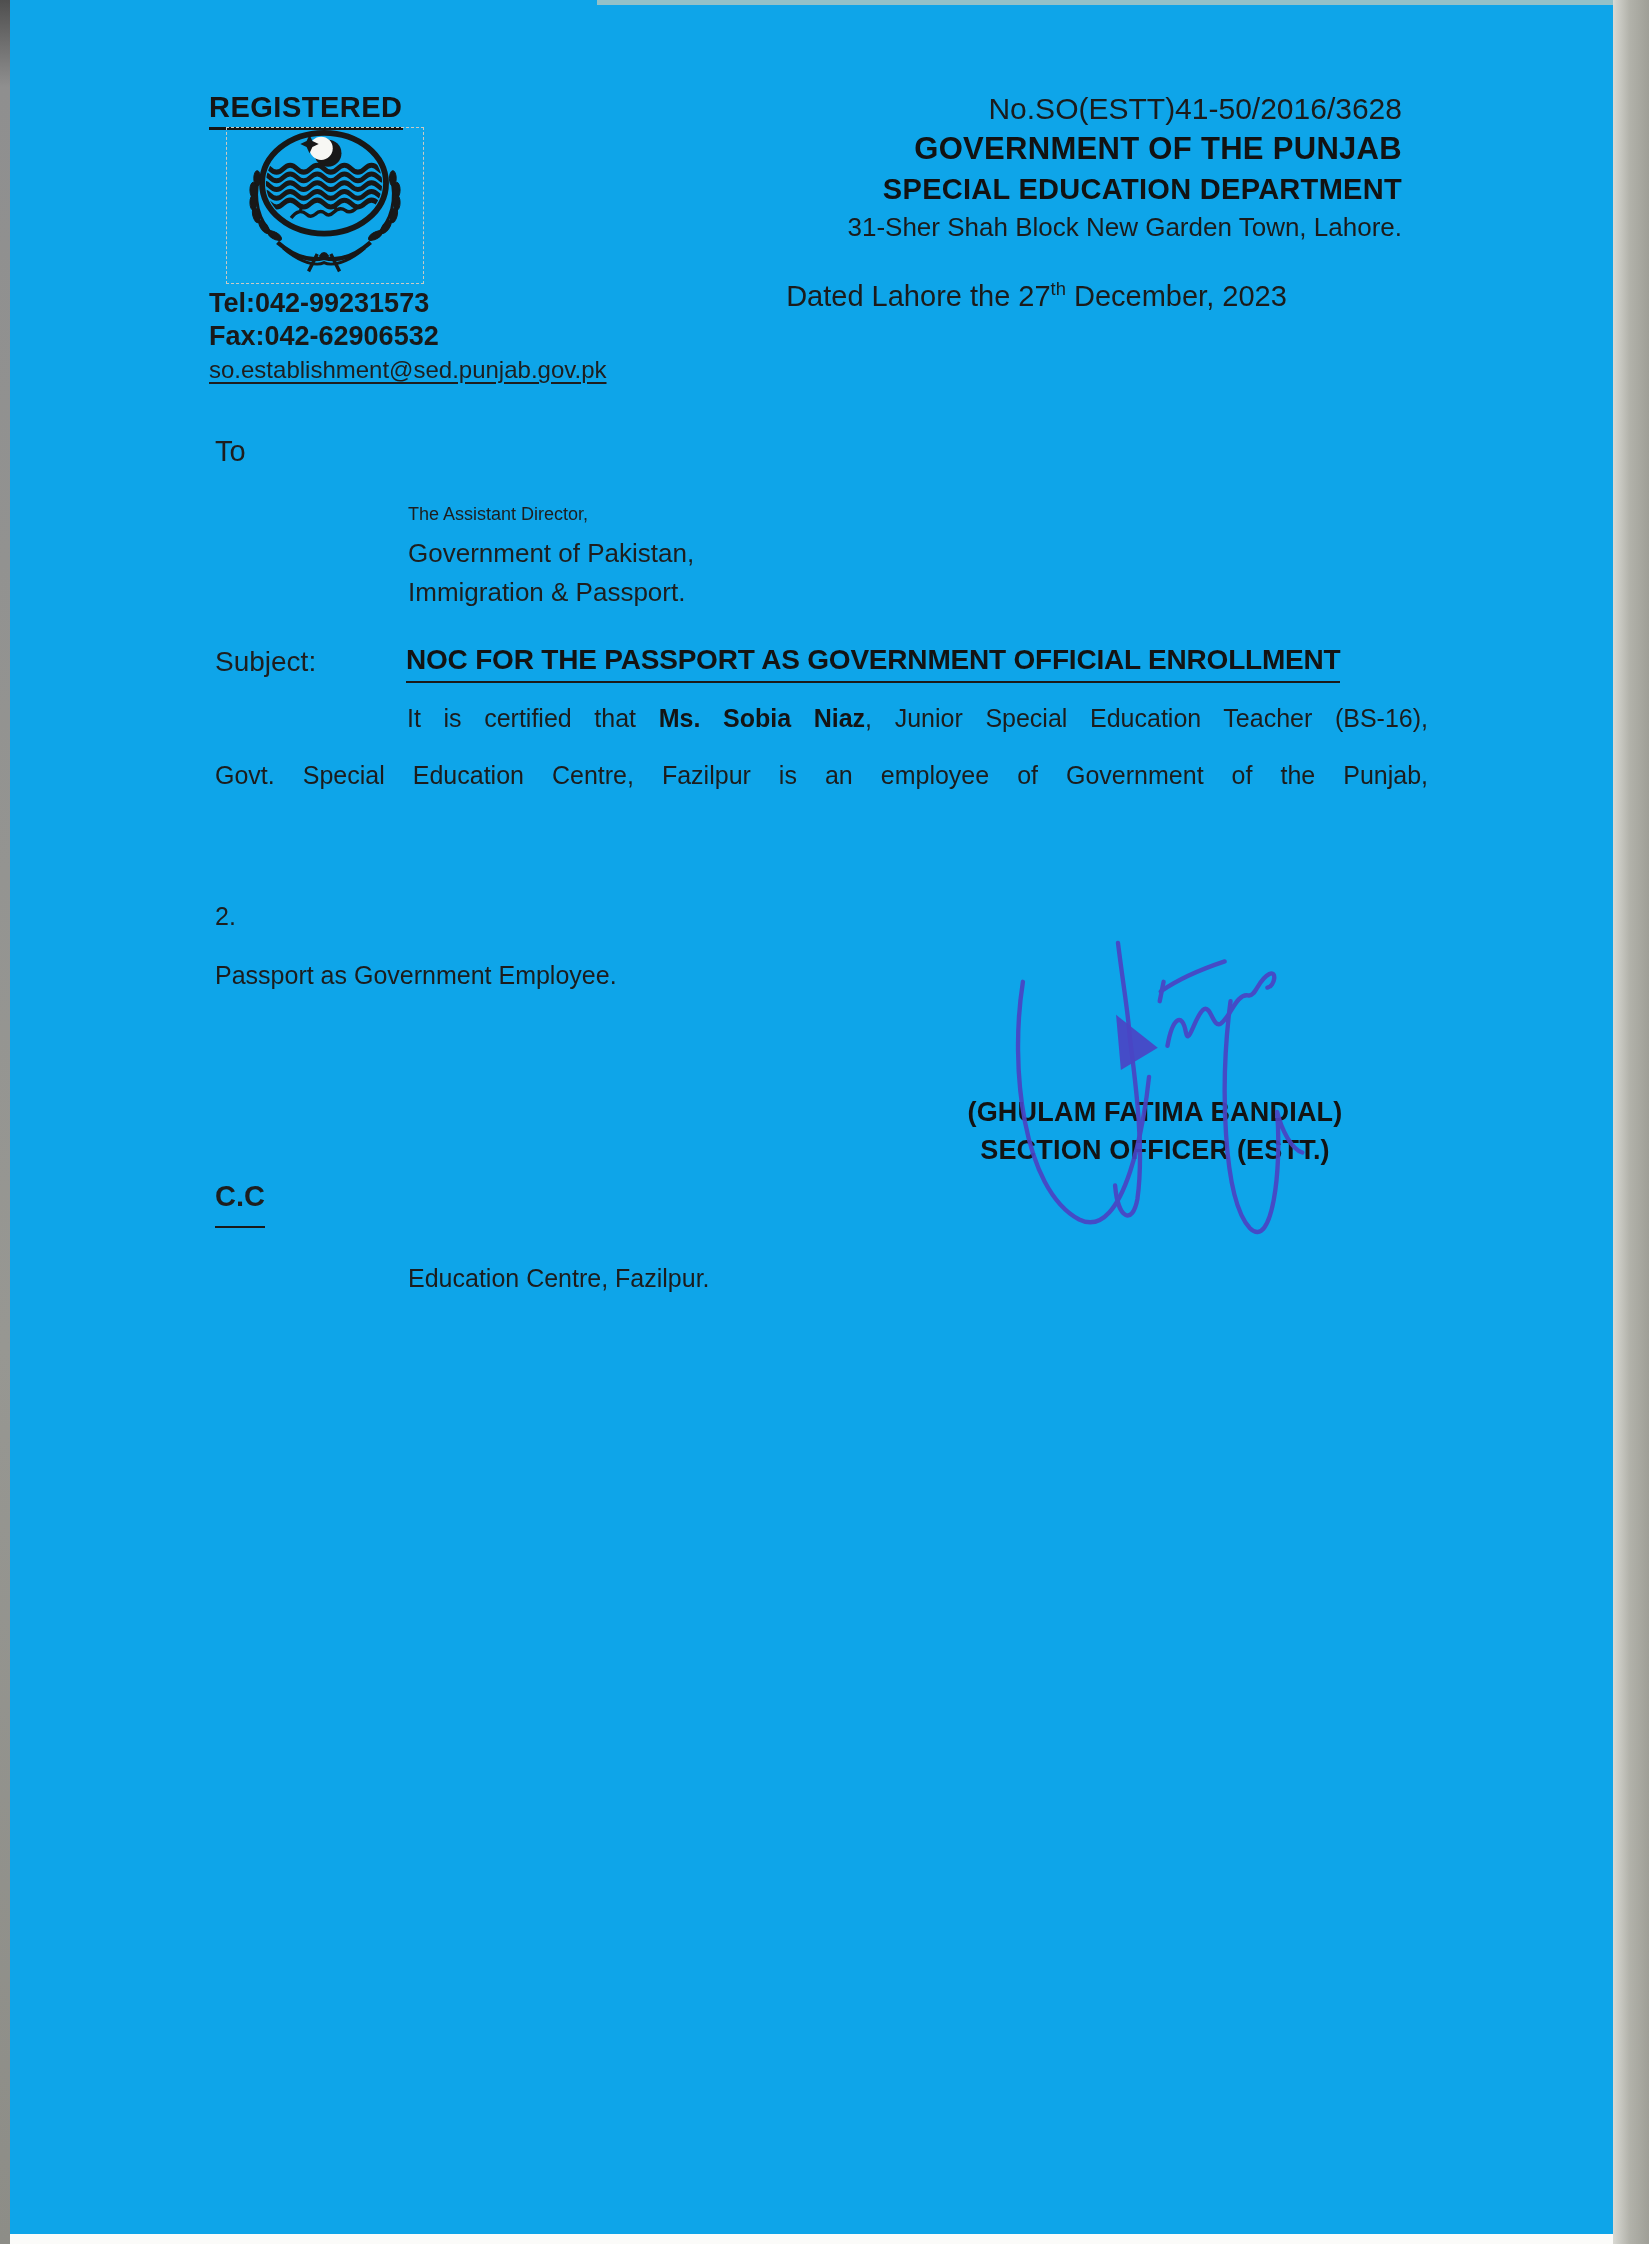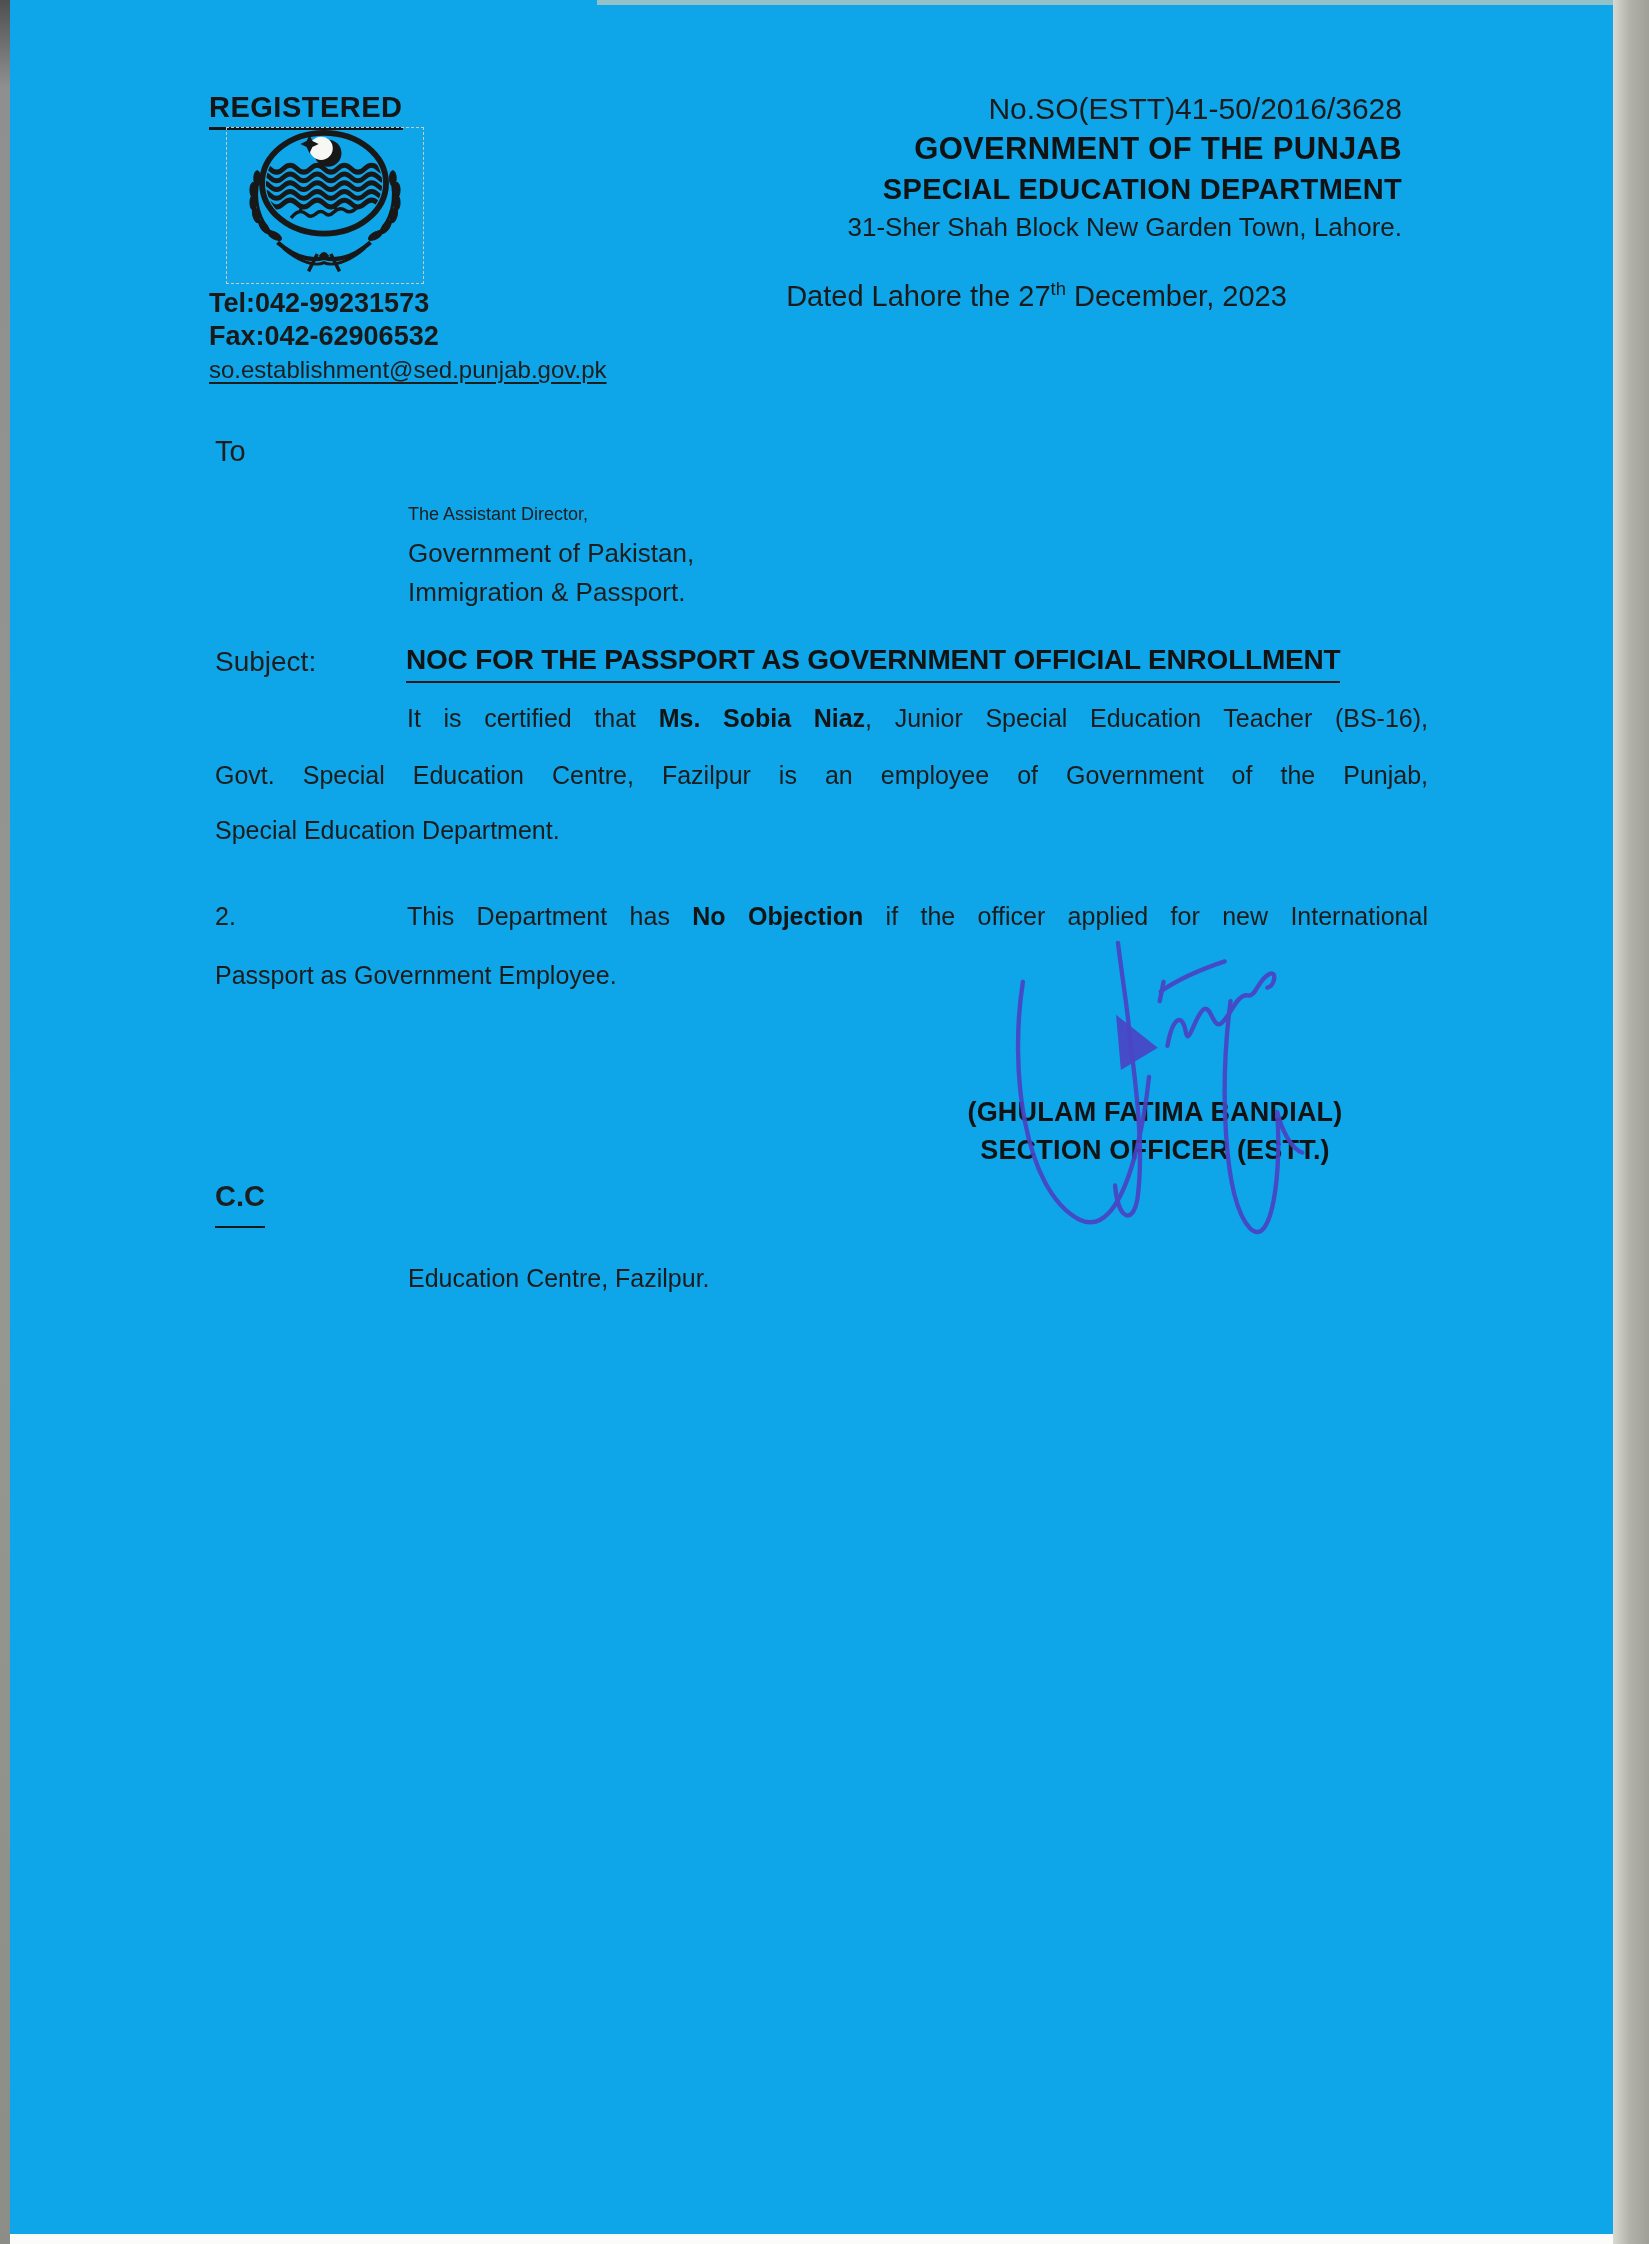--- a/index.html
+++ b/index.html
@@ -146,26 +146,22 @@
     <div>Immigration &amp; Passport.</div>
   </div>
 
   <div class="abs subject-label">Subject:</div>
   <div class="abs subject-text">NOC FOR THE PASSPORT AS GOVERNMENT OFFICIAL ENROLLMENT</div>
 
   <div class="abs bodyline jline indent p1l1">
     <span>It is certified that </span><b>Ms. Sobia Niaz</b><span>, Junior Special Education Teacher (BS-16),</span>
   </div>
   <div class="abs bodyline jline p1l2">Govt. Special Education Centre, Fazilpur is an employee of Government of the Punjab,</div>
-  <div class="abs bodyline p1l3">Special Education Department.</div>
 
   <div class="abs p2num">2.</div>
-  <div class="abs bodyline jline indent p2l1">
-    <span>This Department has </span><b>No Objection</b><span> if the officer applied for new International</span>
-  </div>
   <div class="abs bodyline p2l2">Passport as Government Employee.</div>
 
   <div class="abs sig-block sig-name">(GHULAM FATIMA BANDIAL)</div>
   <div class="abs sig-block sig-title">SECTION OFFICER (ESTT.)</div>
 
   <div class="abs cc-label">C.C</div>
   <div class="abs ccline ccl2">Education Centre, Fazilpur.</div>
 
   <svg class="sig-svg" viewBox="0 0 1700 2313">
     <g stroke="#4a44c4" stroke-width="4.5" fill="none" stroke-linecap="round" stroke-linejoin="round" opacity="0.92">

